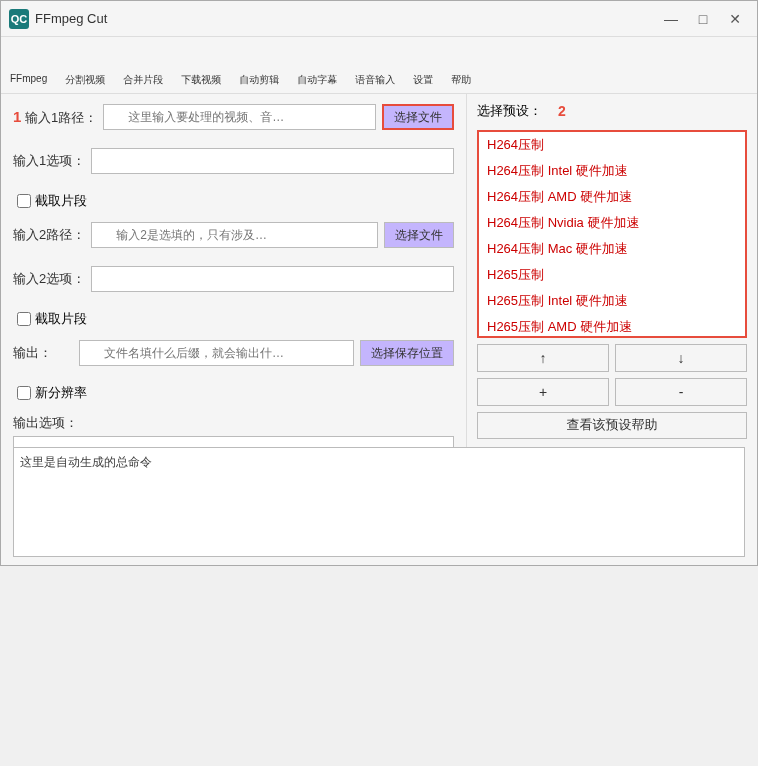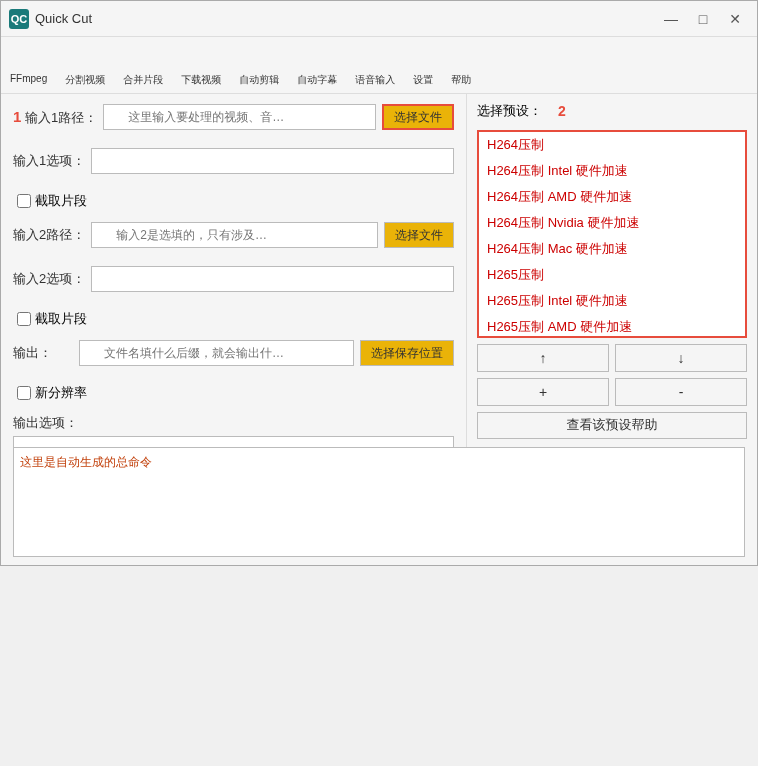--- a/index.html
+++ b/index.html
@@ -121,21 +121,21 @@
       padding: 2px 24px;
       font-size: 12px;
       color: #888;
       overflow: hidden;
       text-overflow: ellipsis;
       white-space: nowrap;
     }
     .btn-choose {
       height: 26px;
       padding: 0 10px;
-      background: #eab308;
+      background: #c4b5fd;
       border: 1px solid #bbb;
       cursor: pointer;
       font-size: 12px;
       white-space: nowrap;
       color: #333;
     }
     .btn-choose.highlighted {
       border: 2px solid #e74c3c;
     }
 
@@ -165,21 +165,21 @@
     }
 
     
     .command-area {
       margin: 0 12px 8px 12px;
       border: 1px solid #bbb;
       background: white;
       height: 110px;
       padding: 6px;
       font-size: 12px;
-      color: #c2410c;
+      color: #404040;
       overflow-y: auto;
     }
 
     
     .run-button-container {
       padding: 6px 12px 10px 12px;
     }
     .run-button {
       width: 100%;
       height: 36px;
@@ -268,21 +268,21 @@
     }
   </style>
 </head>
 <body>
 
 <div class="window">
 
   <div class="title-bar">
     <div class="title-bar-left">
       <div class="app-icon">QC</div>
-      <span class="title-text">Quick Cut</span>
+      <span class="title-text">FFmpeg Cut</span>
     </div>
     <div class="title-bar-controls">
       <button class="ctrl-btn">—</button>
       <button class="ctrl-btn">□</button>
       <button class="ctrl-btn close">✕</button>
     </div>
   </div>
 
   <div class="menu-bar">
   <div class="menu-item">FFmpeg</div>

